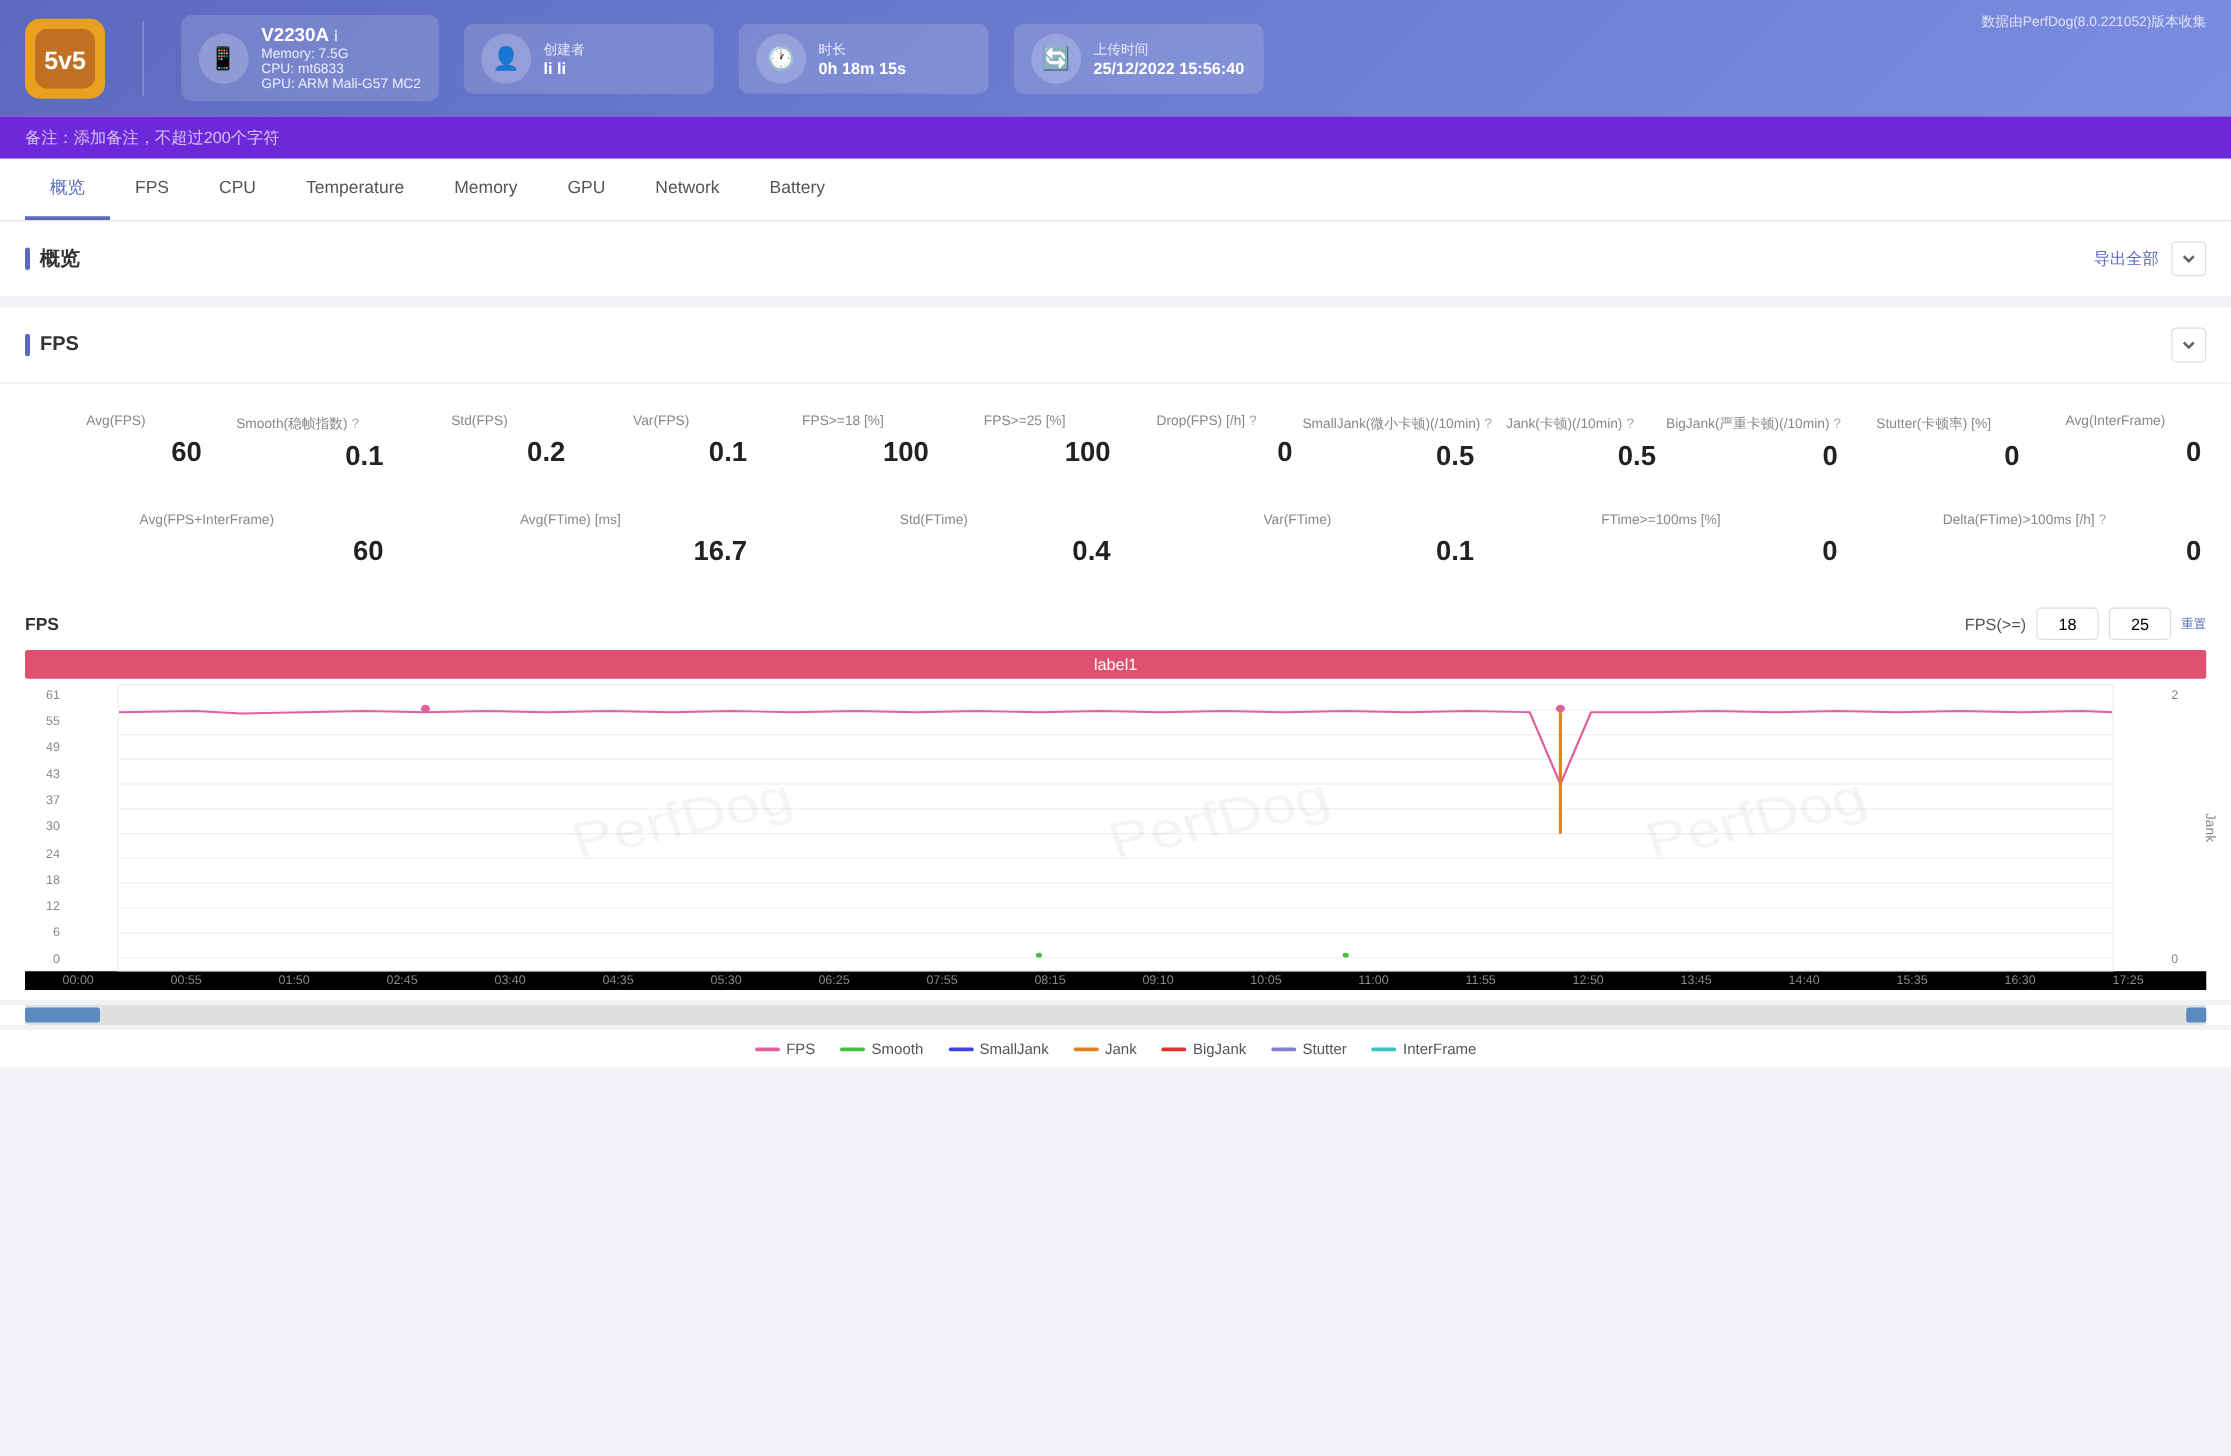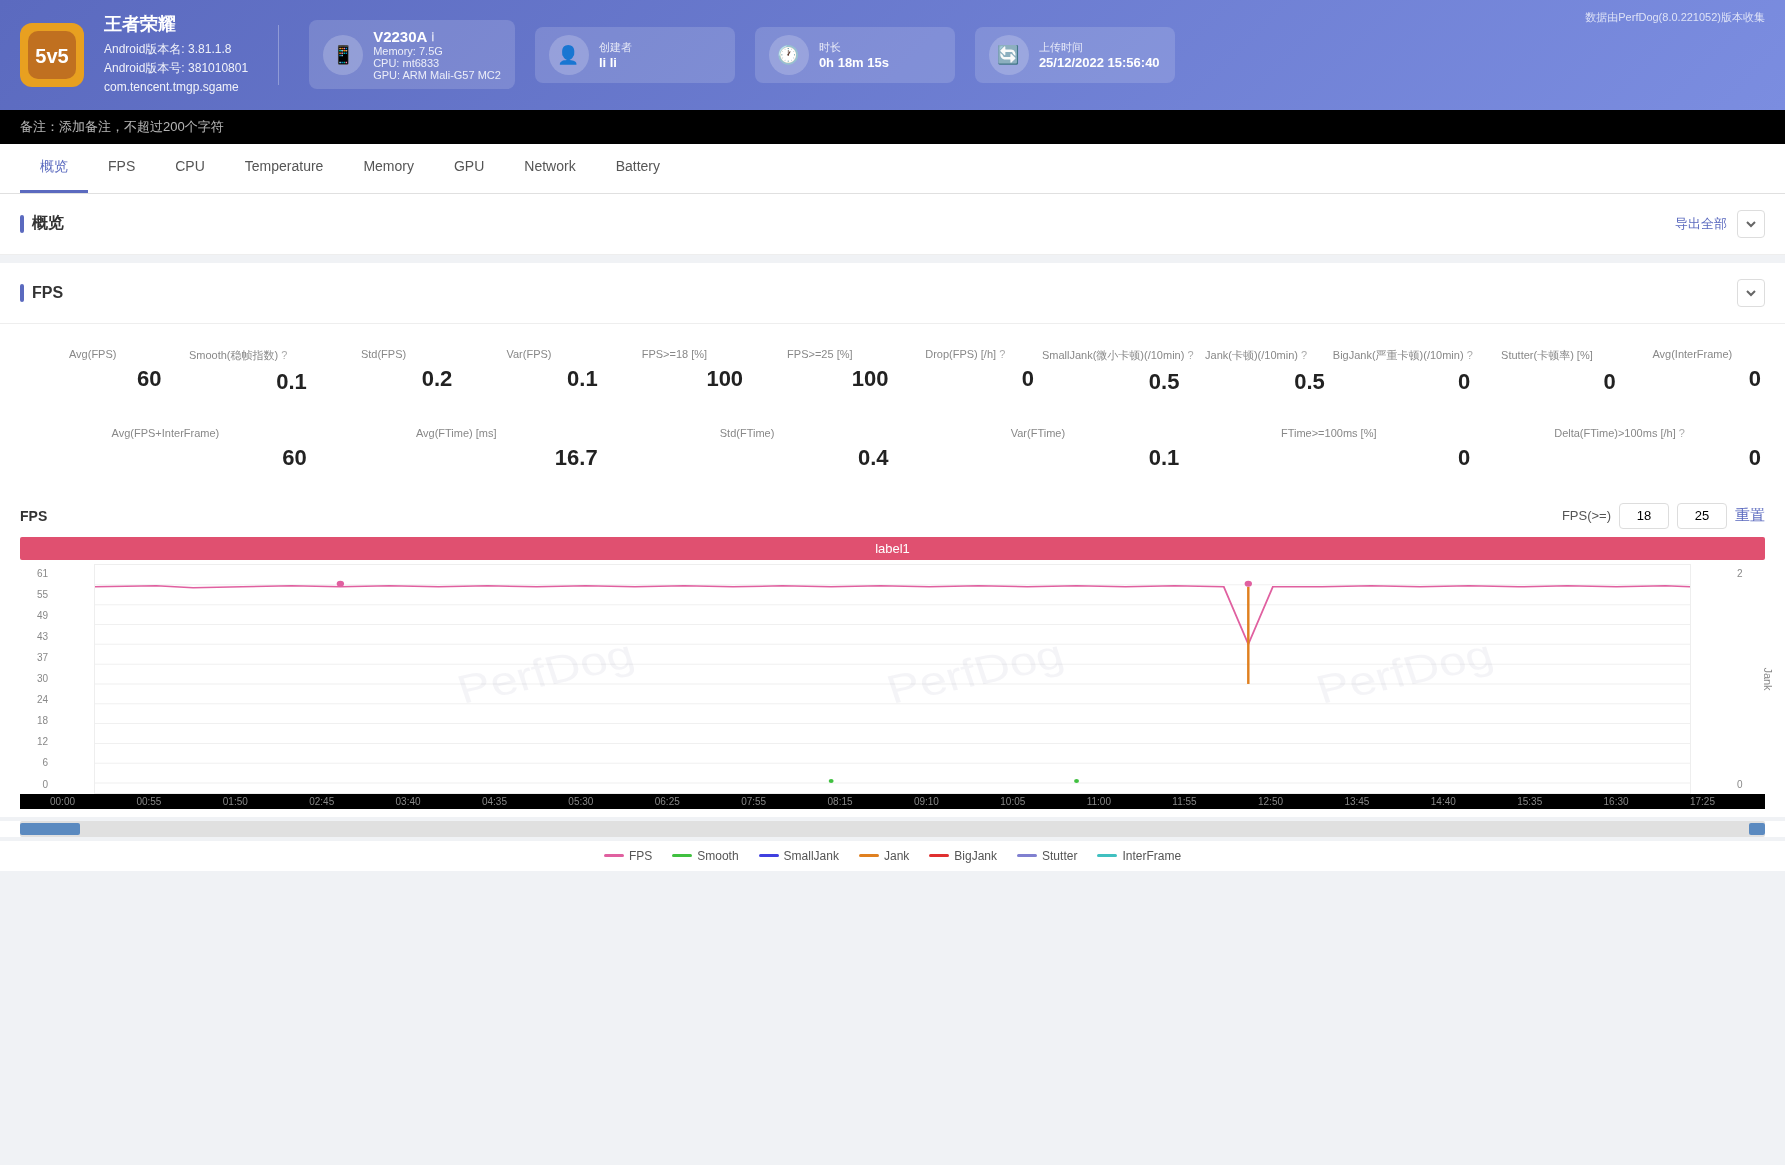--- a/index.html
+++ b/index.html
@@ -11,21 +11,21 @@
     .app-info { color: white; flex-shrink: 0; }
     .app-info .app-name { font-size: 18px; font-weight: bold; margin-bottom: 4px; }
     .app-info .app-detail { font-size: 12px; opacity: 0.9; line-height: 1.6; }
     .divider-v { width: 1px; background: rgba(255,255,255,0.3); height: 60px; margin: 0 10px; }
     .device-card { background: rgba(255,255,255,0.15); border-radius: 8px; padding: 8px 14px; color: white; display: flex; align-items: center; gap: 10px; min-width: 200px; }
     .device-card .icon-circle { width: 40px; height: 40px; background: rgba(255,255,255,0.2); border-radius: 50%; display: flex; align-items: center; justify-content: center; font-size: 18px; flex-shrink: 0; }
     .device-card .info-label { font-size: 11px; opacity: 0.8; }
     .device-card .info-value { font-size: 13px; font-weight: bold; }
 
     
-    .notes-bar { background: #000000; padding: 8px 20px; color: rgba(255,255,255,0.7); font-size: 13px; }
+    .notes-bar { background: #6d28d9; padding: 8px 20px; color: rgba(255,255,255,0.7); font-size: 13px; }
 
     
     .nav { background: white; border-bottom: 1px solid #e0e0e0; padding: 0 20px; display: flex; gap: 0; }
     .nav-item { padding: 14px 20px; font-size: 14px; color: #555; cursor: pointer; border-bottom: 3px solid transparent; }
     .nav-item.active { color: #5b6abf; border-bottom-color: #5b6abf; font-weight: 500; }
 
     
     .section { background: white; margin: 0; padding: 16px 20px; border-bottom: 1px solid #eee; }
     .section-header { display: flex; align-items: center; justify-content: space-between; }
     .section-title { display: flex; align-items: center; gap: 8px; font-size: 16px; font-weight: 600; color: #333; }
@@ -38,21 +38,21 @@
     .stats-row { display: flex; gap: 0; flex-wrap: wrap; margin-bottom: 16px; }
     .stat-item { text-align: center; flex: 1; min-width: 100px; padding: 8px 4px; }
     .stat-label { font-size: 11px; color: #888; margin-bottom: 6px; white-space: nowrap; }
     .stat-value { font-size: 22px; font-weight: bold; color: #222; text-align: right; }
 
     
     .chart-controls { display: flex; align-items: center; gap: 8px; margin-bottom: 8px; }
     .fps-label { font-size: 14px; font-weight: 600; color: #333; }
     .fps-threshold { margin-left: auto; display: flex; align-items: center; gap: 8px; font-size: 13px; color: #555; }
     .fps-input { width: 50px; height: 26px; border: 1px solid #ddd; border-radius: 4px; text-align: center; font-size: 13px; }
-    .reset-btn { color: #5b6abf; cursor: pointer; font-size: 15px; }
+    .reset-btn { color: #5b6abf; cursor: pointer; font-size: 10px; }
 
     
     .chart-container { position: relative; background: white; padding: 0 20px 8px; }
     .chart-label-bar { background: #e05070; color: white; text-align: center; padding: 4px; font-size: 13px; border-radius: 2px; margin-bottom: 4px; }
 
     
     .legend { display: flex; justify-content: center; gap: 20px; padding: 8px 20px; background: white; flex-wrap: wrap; }
     .legend-item { display: flex; align-items: center; gap: 5px; font-size: 12px; color: #555; }
     .legend-dot { width: 20px; height: 3px; border-radius: 2px; }
     .legend-dot.fps { background: #e060a0; }
@@ -72,30 +72,20 @@
 <div class="header" style="position:relative;">
   <span style="position:absolute;top:10px;right:20px;font-size:11px;color:rgba(255,255,255,0.75);">数据由PerfDog(8.0.221052)版本收集</span>
 
   <div class="app-icon">
     <svg width="48" height="48" viewBox="0 0 48 48">
       <rect width="48" height="48" rx="10" fill="#c07020"></rect>
       <text x="24" y="32" text-anchor="middle" font-size="20" fill="white" font-weight="bold">5v5</text>
     </svg>
   </div>
 
-  <div class="app-info">
-    <div class="app-name">王者荣耀</div>
-    <div class="app-detail">
-      <span>Android版本名:</span> <span>3.81.1.8</span>
-    </div>
-    <div class="app-detail">
-      <span>Android版本号:</span> <span>381010801</span>
-    </div>
-    <div class="app-detail">com.tencent.tmgp.sgame</div>
-  </div>
 
   <div class="divider-v"></div>
 
   <div class="device-card">
     <div class="icon-circle">📱</div>
     <div>
       <div style="font-size:15px;font-weight:bold;display:flex;align-items:center;gap:4px;">
         <span>V2230A</span>
         <span style="font-size:12px;opacity:0.7;cursor:pointer;">ℹ</span>
       </div>

